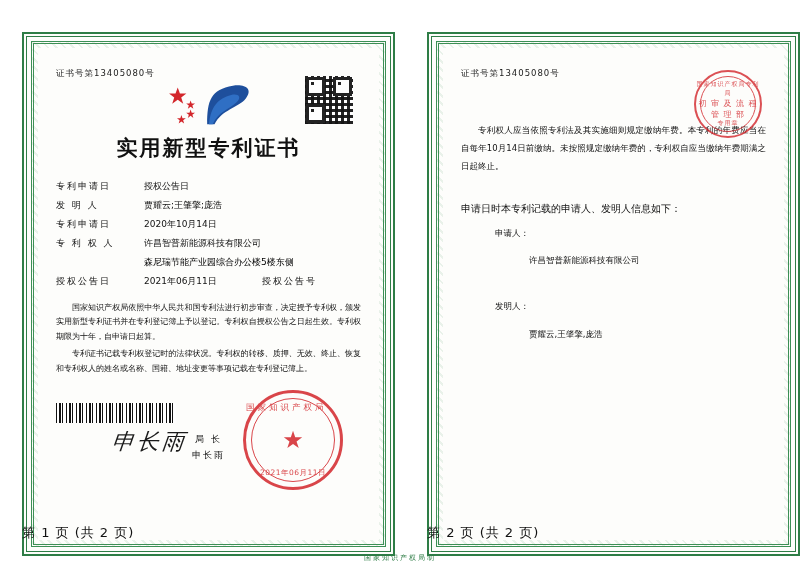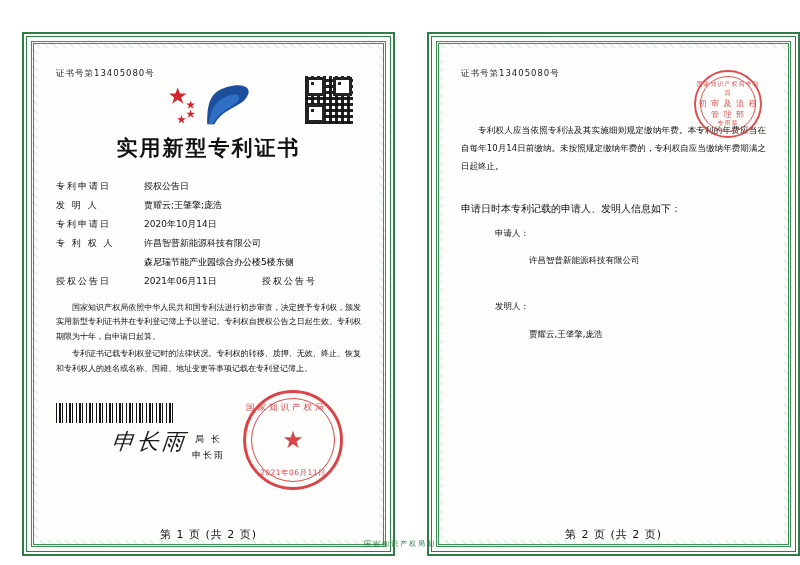--- a/index.html
+++ b/index.html
@@ -175,26 +175,26 @@
     border:2px solid #d3262b;border-radius:50%;
     color:#d3262b;opacity:.8;
   }
   .seal-sm .ring{position:absolute;inset:4px;border:1px solid #d3262b;border-radius:50%;}
   .seal-sm .t1{position:absolute;left:0;right:0;top:8px;text-align:center;font-size:6px;letter-spacing:1px;}
   .seal-sm .t2{position:absolute;left:0;right:0;top:26px;text-align:center;font-size:8px;letter-spacing:1px;}
   .seal-sm .t3{position:absolute;left:0;right:0;bottom:8px;text-align:center;font-size:6px;letter-spacing:1px;}
 
   .pagenum{
     position:absolute;bottom:14px;left:0;right:0;
-    text-align:center;font-size:11px;color:#111;letter-spacing:1px;
+    font-size:13px;color:#111;letter-spacing:1px;
   }
 
   .footnote{
     position:absolute;
-    bottom:16px;left:0;right:0;
+    bottom:2px;left:0;right:0;
     text-align:center;
     font-size:7px;
     color:#2e7d46;
     letter-spacing:2px;
   }
   .p2-body{margin-top:42px;}
   .p2-para{
     font-size:8.5px;line-height:2.1;color:#111;text-indent:17px;text-align:justify;
   }
   .p2-line{font-size:10px;line-height:2.1;color:#111;margin-top:22px;}

